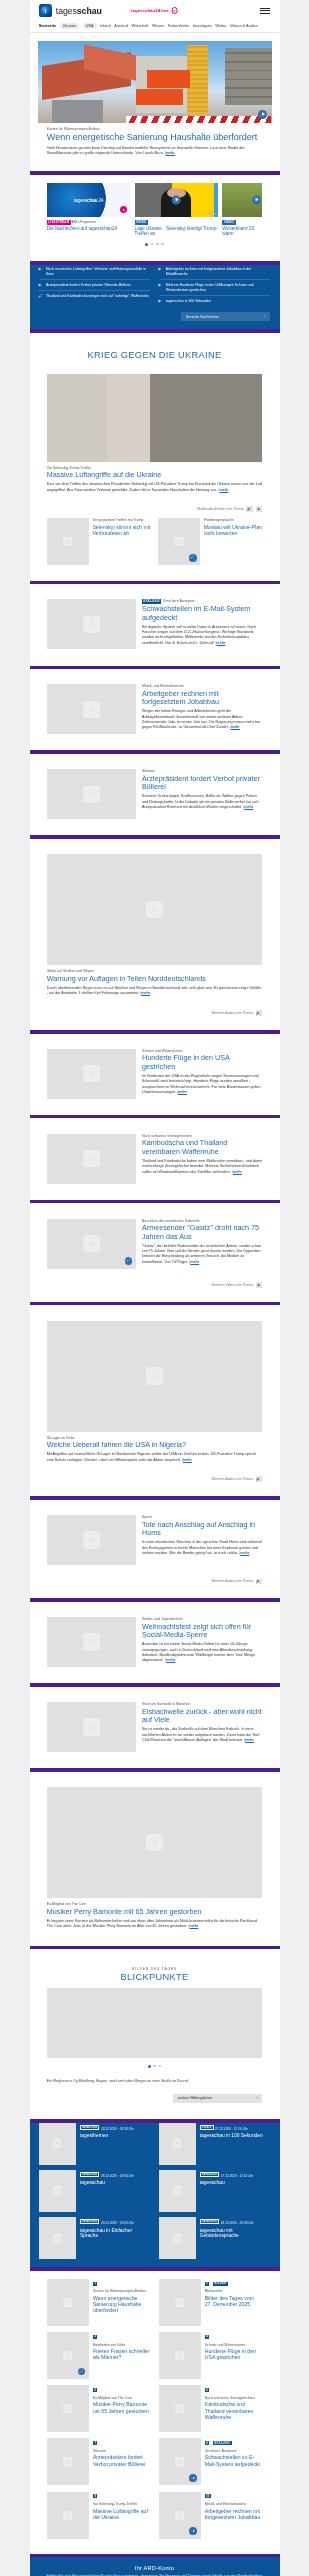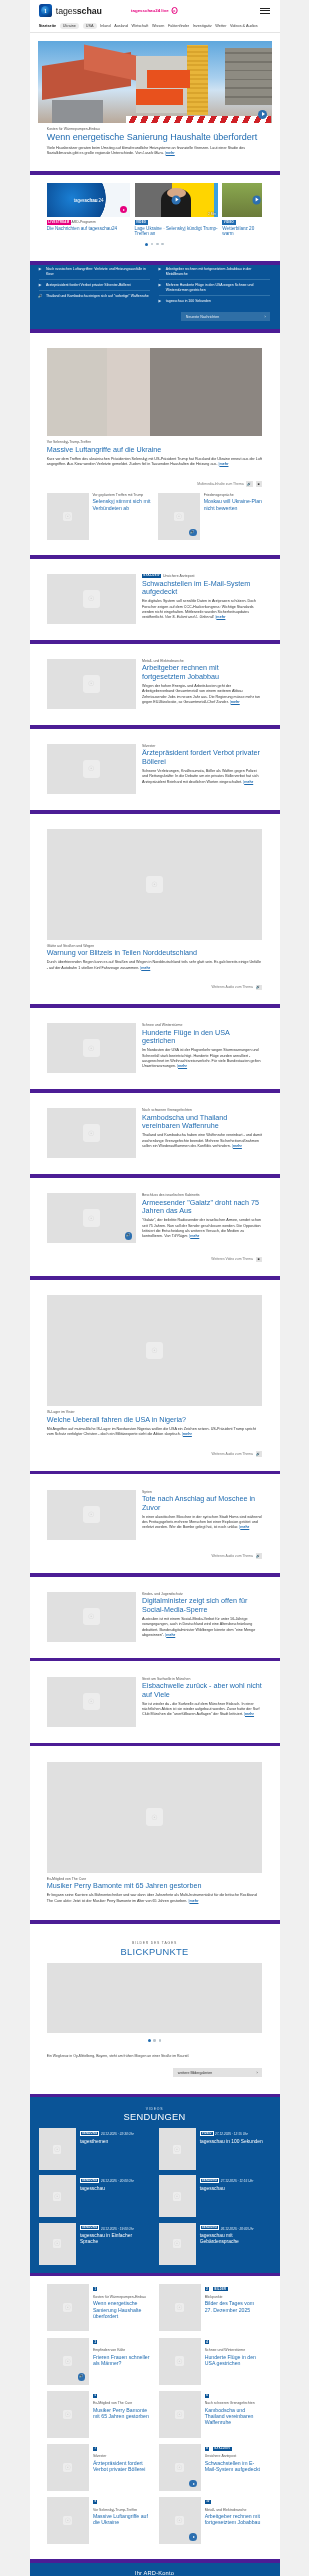--- a/index.html
+++ b/index.html
@@ -344,20 +344,23 @@
     </div>
     <div class="btn-row">
       <div class="btn">
         <span>Neueste Nachrichten</span>
         <span>›</span>
       </div>
     </div>
   </div>
 
   <div class="block">
+    <div class="sec-head">
+      <div class="sec-title">KRIEG GEGEN DIE UKRAINE</div>
+    </div>
     <div class="art-full">
       <div class="ph" style="height:88px;background:linear-gradient(90deg,#cfcac2 0 28%,#d8cfc8 28% 48%,#8c8681 48% 100%)"></div>
       <div class="kicker">Vor Selenskyj-Trump-Treffen</div>
       <div class="headline">Massive Luftangriffe auf die Ukraine</div>
       <div class="shorttext">
         <span>Kurz vor dem Treffen des ukrainischen Präsidenten Selenskyj mit US-Präsident Trump hat Russland die Ukraine erneut aus der Luft angegriffen. Aus Kiew werden Verletzte gemeldet. Zudem fiel in Tausenden Haushalten die Heizung aus.</span>
         <span class="sep">|</span><a class="more" href="#">mehr</a>
       </div>
     </div>
     <div class="multimedia">
@@ -426,21 +429,21 @@
             <div class="shorttext"><span>Schwere Verletzungen, Knalltraumata, Böller als Waffen gegen Polizei und Rettungskräfte: In die Debatte um ein privates Böllerverbot hat sich Ärztepräsident Reinhard mit deutlichen Worten eingeschaltet.</span> <span class="sep">|</span><a class="more" href="#">mehr</a></div>
           </div>
         </div>
       </div>
       <div class="block">
         <div class="art-full">
           <div class="ph tall">
             <div class="ard">☉</div>
           </div>
           <div class="kicker"><span>Glätte auf Straßen und Wegen</span></div>
-          <div class="headline">Warnung vor Blitzeis in Teilen Norddeutschland</div>
+          <div class="headline">Warnung vor Auflagen in Teilen Norddeutschlands</div>
           <div class="shorttext"><span>Durch überfrierenden Regen kann es auf Straßen und Wegen in Norddeutschland teils sehr glatt sein. Es gab bereits einige Unfälle - auf der Autobahn 1 stießen fünf Fahrzeuge zusammen.</span> <span class="sep">|</span><a class="more" href="#">mehr</a></div>
         </div>
         <div class="multimedia">
           <span>Weiteres Audio zum Thema</span>
           <span class="mm-ico">🔊</span>
         </div>
       </div>
       <div class="block">
         <div class="art">
           <div class="ph">
@@ -498,37 +501,37 @@
           <span class="mm-ico">🔊</span>
         </div>
       </div>
       <div class="block">
         <div class="art">
           <div class="ph">
             <div class="ard">☉</div>
           </div>
           <div class="body">
             <div class="kicker"><span>Syrien</span></div>
-            <div class="headline">Tote nach Anschlag auf Moschee in Zuvor</div>
+            <div class="headline">Tote nach Anschlag auf Anschlag in Homs</div>
             <div class="shorttext"><span>In einer alawitischen Moschee in der syrischen Stadt Homs sind während des Freitagsgebets mehrere Menschen bei einer Explosion getötet und verletzt worden. Wer die Bombe gelegt hat, ist noch unklar.</span> <span class="sep">|</span><a class="more" href="#">mehr</a></div>
           </div>
         </div>
         <div class="multimedia">
           <span>Weiteres Audio zum Thema</span>
           <span class="mm-ico">🔊</span>
         </div>
       </div>
       <div class="block">
         <div class="art">
           <div class="ph">
             <div class="ard">☉</div>
           </div>
           <div class="body">
             <div class="kicker"><span>Kinder- und Jugendschutz</span></div>
-            <div class="headline">Digitalminister zeigt sich offen für Social-Media-Sperre</div>
+            <div class="headline">Weihnachtsfest zeigt sich offen für Social-Media-Sperre</div>
             <div class="shorttext"><span>Australien ist mit einem Social-Media-Verbot für unter 16-Jährige vorangegangen, auch in Deutschland wird eine Altersbeschränkung debattiert. Bundesdigitalminister Wildberger könnte dem "eine Menge abgewinnen".</span> <span class="sep">|</span><a class="more" href="#">mehr</a></div>
           </div>
         </div>
       </div>
       <div class="block">
         <div class="art">
           <div class="ph">
             <div class="ard">☉</div>
           </div>
           <div class="body">
@@ -566,24 +569,20 @@
     </div>
     <div class="btn-row" style="padding:5.2px 9.3px 8.2px;">
       <div class="btn light">
         <span>weitere Bildergalerien</span>
         <span>›</span>
       </div>
     </div>
   </div>
 
   <div class="sendungen">
-    <div class="sec-head dark">
-      <div class="sec-kicker">VIDEOS</div>
-      <div class="sec-title">SENDUNGEN</div>
-    </div>
     <div class="s-grid" id="sendungen">
         <div class="s-cell">
           <div class="ph">
             <div class="ard">☉</div>
           </div>
           <div>
             <div><span class="s-tag">SENDUNG</span><span class="s-date">23.12.2025 · 22:30 Uhr</span></div>
             <div class="s-title">tagesthemen</div>
           </div>
         </div>

